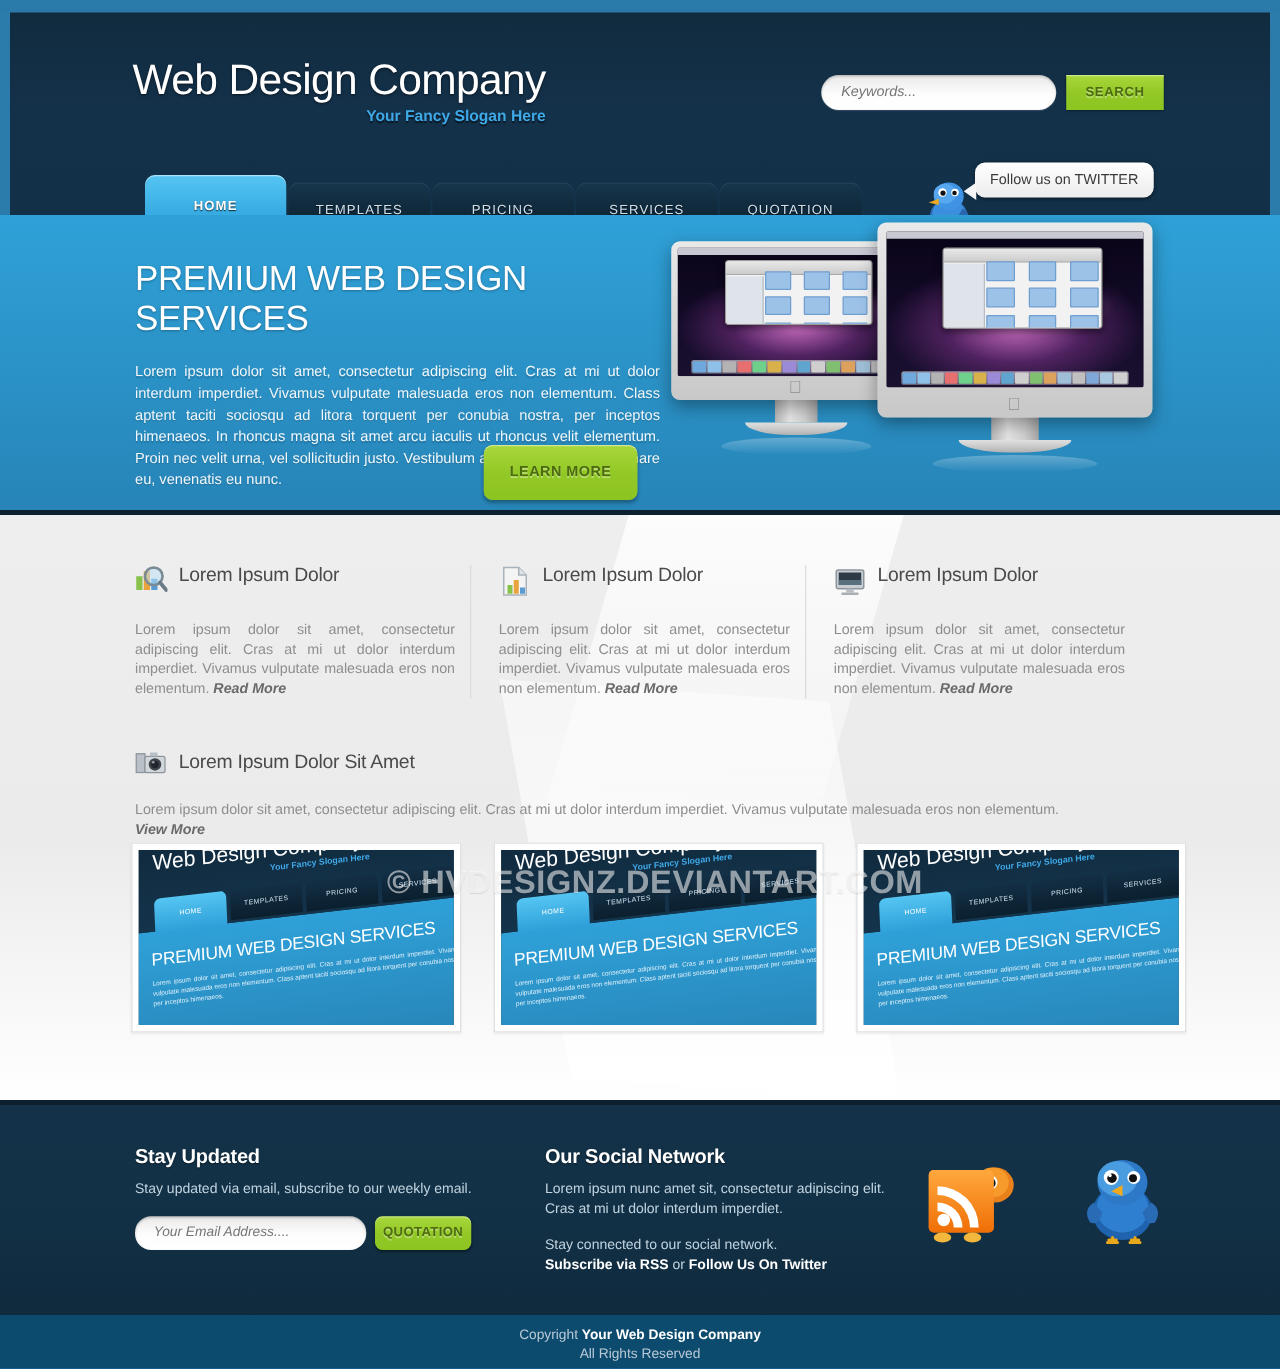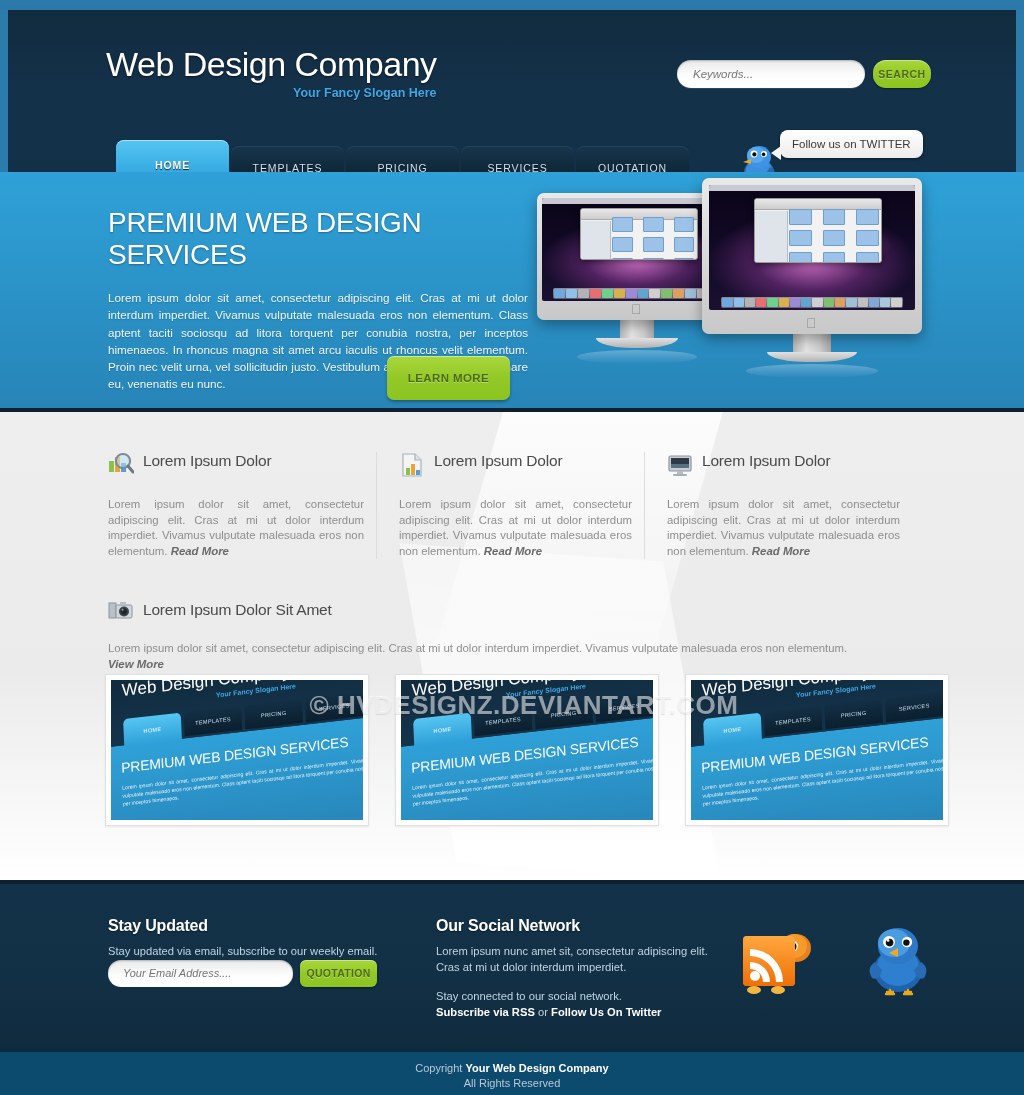--- a/index.html
+++ b/index.html
@@ -39,21 +39,21 @@
   .search-box { position: absolute; right: 85px; top: 50px; display: flex; align-items: center; gap: 8px; }
   .search-input {
     width: 188px; height: 28px; border-radius: 14px; border: none;
     background: linear-gradient(180deg,#e9e9e9 0%, #fdfdfd 55%, #ffffff 100%);
     padding: 0 16px; font-size: 11.5px; font-style: italic; color: #8d8d8d;
     font-family: "Liberation Sans", sans-serif;
     box-shadow: inset 0 1px 2px rgba(0,0,0,.25), 0 1px 0 rgba(255,255,255,.1);
     outline: none;
   }
   .search-btn {
-    width: 58px; height: 28px; border: none; border-radius: 13px;
+    width: 78px; height: 28px; border: none; border-radius: 0;
     background: linear-gradient(180deg,#a9d73c 0%, #93c927 50%, #8cc420 100%);
     color: #4e6b12; font-size: 10.5px; font-weight: bold; letter-spacing: .5px;
     font-family: "Liberation Sans", sans-serif;
     text-shadow: 0 1px 0 rgba(255,255,255,.35);
     cursor: pointer;
     box-shadow: inset 0 1px 0 rgba(255,255,255,.4), 0 1px 2px rgba(0,0,0,.4);
   }
 
   
   .nav { position: absolute; left: 108px; top: 130px; display: flex; align-items: flex-end; }
@@ -240,21 +240,21 @@
   }
 
   
   .footer {
     position: absolute; top: 884px; left: 0; width: 1024px; height: 168px;
     background: linear-gradient(180deg,#133249 0%, #123045 55%, #102a3d 100%);
   }
   .f-col { position: absolute; color: #ffffff; }
   .f-title { font-size: 16px; font-weight: bold; letter-spacing: -.2px; text-shadow: 0 1px 1px rgba(0,0,0,.5); }
   .f-text { margin-top: 9px; font-size: 11.2px; line-height: 15.5px; color: #c2d4e0; }
-  .sub-row { display: flex; gap: 7px; }
+  .sub-row { margin-top: 13px; display: flex; gap: 7px; }
   .sub-input {
     width: 185px; height: 27px; border-radius: 13px; border: none;
     background: linear-gradient(180deg,#e9e9e9 0%, #fdfdfd 55%, #ffffff 100%);
     padding: 0 15px; font-size: 11px; font-style: italic; color: #9a9a9a;
     font-family: "Liberation Sans", sans-serif;
     box-shadow: inset 0 1px 2px rgba(0,0,0,.25);
     outline: none;
   }
   .sub-btn {
     width: 77px; height: 27px; border: none; border-radius: 6px;

